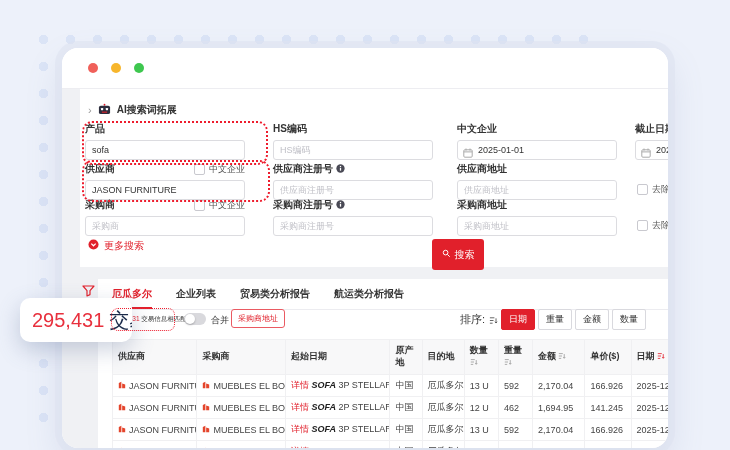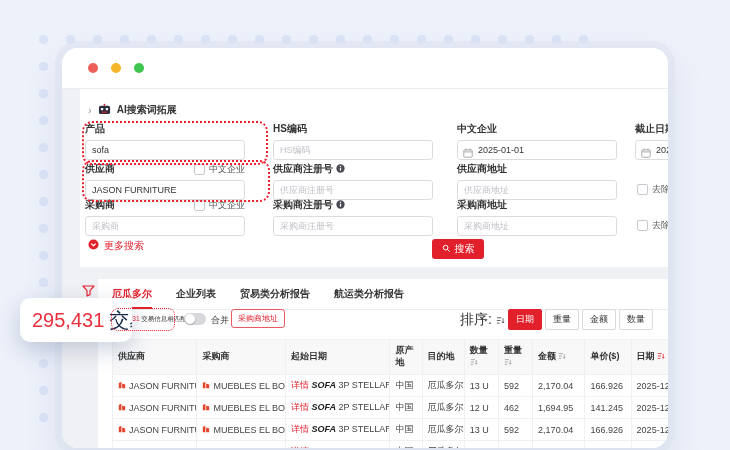--- a/index.html
+++ b/index.html
@@ -24,37 +24,37 @@
   .f input{width:160px;height:20px;border:1px solid #dcdce0;border-radius:3px;font-size:9px;color:#333;
            padding:0 6px;box-sizing:border-box;outline:none;font-family:inherit;background:#fff;}
   .f input::placeholder{color:#bfbfc6;}
   .inwrap{position:relative;}
   .inwrap input{padding-left:20px;}
   .cal{position:absolute;left:6px;top:5px;}
   .cbgrp{display:flex;align-items:center;gap:4px;font-size:9px;font-weight:normal;color:#555;}
   .cb{width:9px;height:9px;border:1px solid #c9c9cf;border-radius:2px;background:#fff;display:inline-block;}
   .stripbox{position:absolute;display:flex;align-items:center;gap:4px;font-size:9px;color:#555;white-space:nowrap;}
   .more{position:absolute;left:8px;top:150px;display:flex;align-items:flex-start;gap:5px;font-size:10px;color:#e1202b;cursor:pointer;}
-  .searchbtn{position:absolute;left:352px;top:150px;width:52px;height:20px;background:#e1202b;border:none;border-radius:3px;
+  .searchbtn{position:absolute;left:352px;top:150px;width:52px;height:31px;background:#e1202b;border:none;border-radius:3px;
              color:#fff;font-size:10px;display:flex;align-items:center;justify-content:center;gap:4px;font-family:inherit;cursor:pointer;}
   
   .results{position:absolute;left:36px;top:190px;width:700px;height:176px;background:#fff;}
   .funnel{position:absolute;left:20px;top:194px;}
   .tabs{display:flex;gap:24px;padding:8px 0 0 14px;border-bottom:1px solid #ececf0;height:22px;box-sizing:content-box;}
   .tab{font-size:10px;font-weight:bold;color:#333;padding-bottom:7px;cursor:pointer;}
   .tab.active{color:#e1202b;border-bottom:2px solid #e1202b;}
   .count{position:absolute;left:18px;top:36px;font-size:6.5px;color:#333;white-space:nowrap;}
   .count b{color:#e8202c;font-weight:normal;}
   .toggle{position:absolute;left:86px;top:34px;width:22px;height:12px;border-radius:6px;background:#d9d9dd;cursor:pointer;}
   .toggle::after{content:"";position:absolute;left:1px;top:1px;width:10px;height:10px;border-radius:50%;background:#fff;box-shadow:0 1px 2px rgba(0,0,0,.25);}
   .merge{position:absolute;left:113px;top:35px;font-size:9px;color:#333;}
   .selfields{position:absolute;left:133px;top:30px;font-size:8px;color:#e1202b;border:1px solid #ea5a62;border-radius:3px;
              background:#fff;padding:3px 6px;font-family:inherit;cursor:pointer;}
   .sortbar{position:absolute;left:362px;top:30px;display:flex;gap:3px;align-items:center;}
-  .sortlabel{font-size:14px;color:#333;margin-right:1px;}
+  .sortlabel{font-size:11px;color:#333;margin-right:1px;}
   .chip{font-size:9px;color:#333;border:1px solid #d9d9de;border-radius:2px;background:#fff;padding:3px 7px;font-family:inherit;cursor:pointer;}
   .chip.active{background:#e1202b;border-color:#e1202b;color:#fff;}
   .sorticon{color:#555;}
   
   table{position:absolute;left:14px;top:60px;border-collapse:collapse;table-layout:fixed;width:586px;}
   th,td{border:1px solid #f0f0f2;font-size:9px;overflow:hidden;white-space:nowrap;text-overflow:clip;}
   th{background:#f8f8f9;color:#333;font-weight:bold;height:30px;padding:2px 5px;text-align:left;line-height:1.3;white-space:normal;}
   td{height:21px;padding:0 5px;color:#444;}
   .co{display:inline-flex;align-items:center;gap:3px;}
   .detail{color:#e1202b;}

